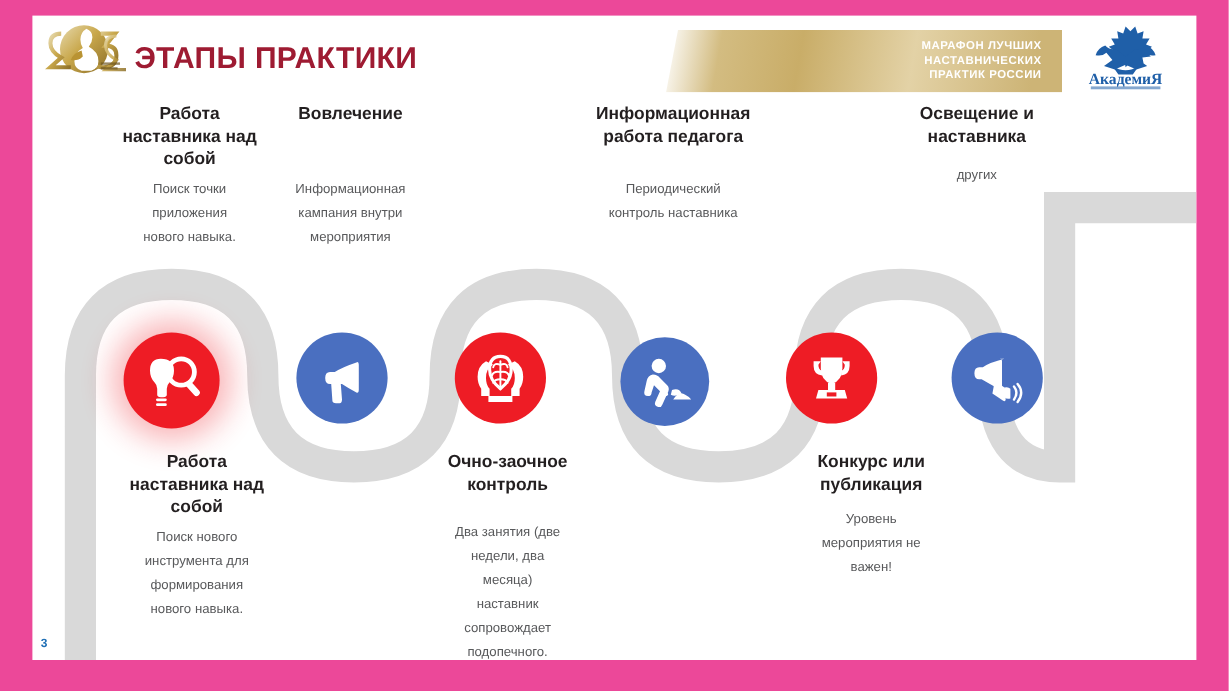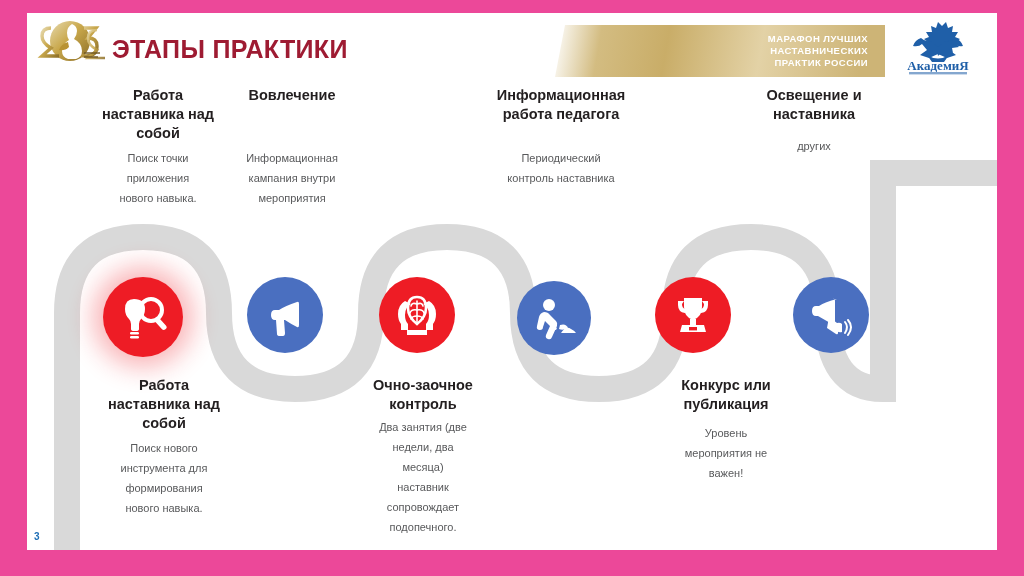--- a/index.html
+++ b/index.html
@@ -322,21 +322,21 @@
 собой</div>
       <div class="bd" style="white-space: pre-line; margin-top:5px;">Поиск нового
 инструмента для
 формирования
 нового навыка.</div>
     </div>
 
     <div class="block ctr" style="left:310px; top:363px; width:172px;">
       <div class="hd" style="white-space: pre-line;">Очно-заочное
 контроль</div>
-      <div class="bd" style="white-space: pre-line; margin-top:3px;">Два занятия (две
+      <div class="bd" style="white-space: pre-line; margin-top:20px;">Два занятия (две
 недели, два
 месяца)
 наставник
 сопровождает
 подопечного.</div>
     </div>
 
     <div class="block lft" style="left:614px; top:363px; width:170px;">
       <div class="hd" style="white-space: pre-line;">Конкурс или
 публикация</div>

